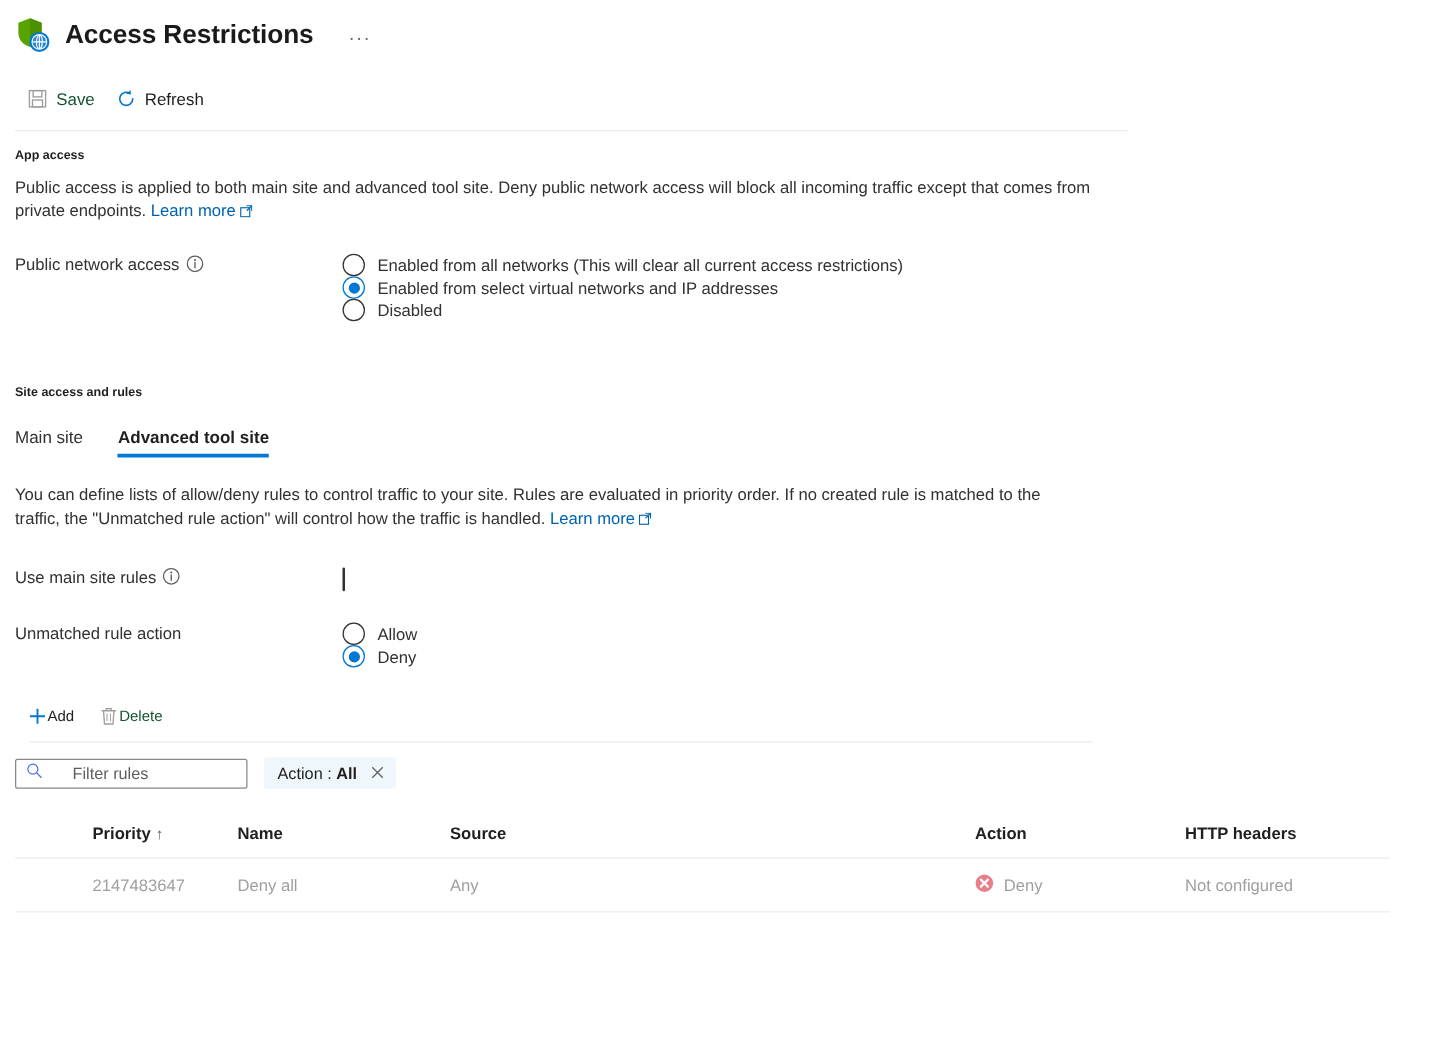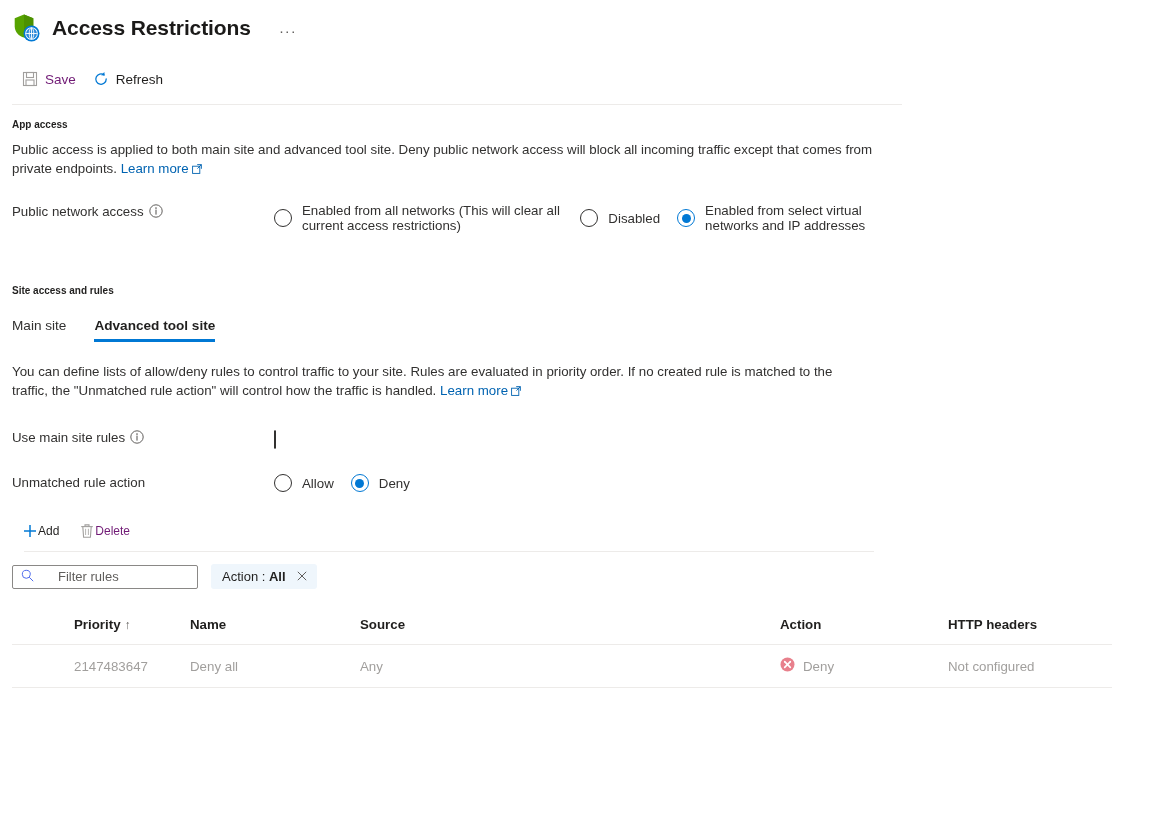--- a/index.html
+++ b/index.html
@@ -66,21 +66,21 @@
     font-size: 13.5px;
     padding: 5px 9px 5px 4px;
     border-radius: 2px;
     cursor: pointer;
     background: none;
     border: none;
     font-family: inherit;
     white-space: nowrap;
   }
   .cmd.enabled { color: #201f1e; }
-  .cmd.disabled { color: #701a75; cursor: default; }
+  .cmd.disabled { color: #14532d; cursor: default; }
   .cmd svg { display: block; }
 
   .cmd-divider {
     border-bottom: 1px solid #edebe9;
     margin: 6px 14px 0 12px;
   }
 
   
   .content { padding: 0 14px 0 12px; }
 
@@ -115,21 +115,21 @@
     flex: 0 0 262px;
     font-size: 13.3px;
     color: #323130;
     display: flex;
     align-items: flex-start;
     gap: 5px;
     padding-top: 1px;
   }
   .info-ico { cursor: pointer; display: inline-block; vertical-align: -2px; }
 
-  .radio-group { display: flex; flex-direction: row; gap: 17px; }
+  .radio-group { display: flex; flex-direction: column; }
   .radio-item {
     display: flex;
     align-items: center;
     gap: 10px;
     cursor: pointer;
     font-size: 13.3px;
     color: #323130;
   }
   .radio {
     width: 18px; height: 18px;
@@ -346,26 +346,26 @@
               <rect x="6.45" y="5.6" width="1.1" height="5" fill="#605e5c"></rect>
             </svg>
         </span>
       </div>
       <div class="radio-group">
         <label class="radio-item">
           <span class="radio"></span>
           <span>Enabled from all networks (This will clear all current access restrictions)</span>
         </label>
         <label class="radio-item">
+          <span class="radio checked"></span>
+          <span>Enabled from select virtual networks and IP addresses</span>
+        </label>
+        <label class="radio-item">
           <span class="radio"></span>
           <span>Disabled</span>
-        </label>
-        <label class="radio-item">
-          <span class="radio checked"></span>
-          <span>Enabled from select virtual networks and IP addresses</span>
         </label>
       </div>
     </div>
 
     <div class="section-head" style="margin-top:52px;">Site access and rules</div>
 
     <div class="tabs">
       <div class="tab">Main site</div>
       <div class="tab active">Advanced tool site</div>
     </div>

